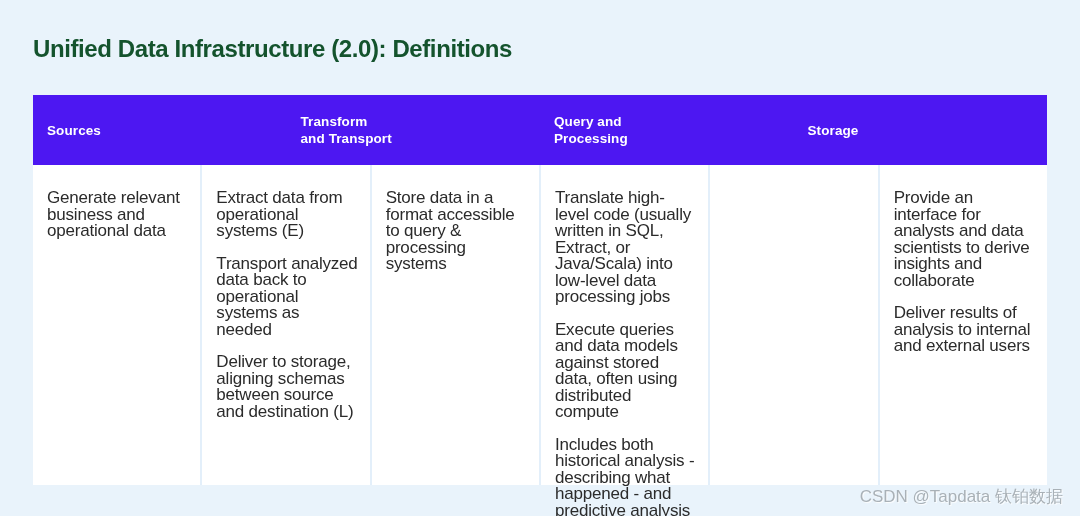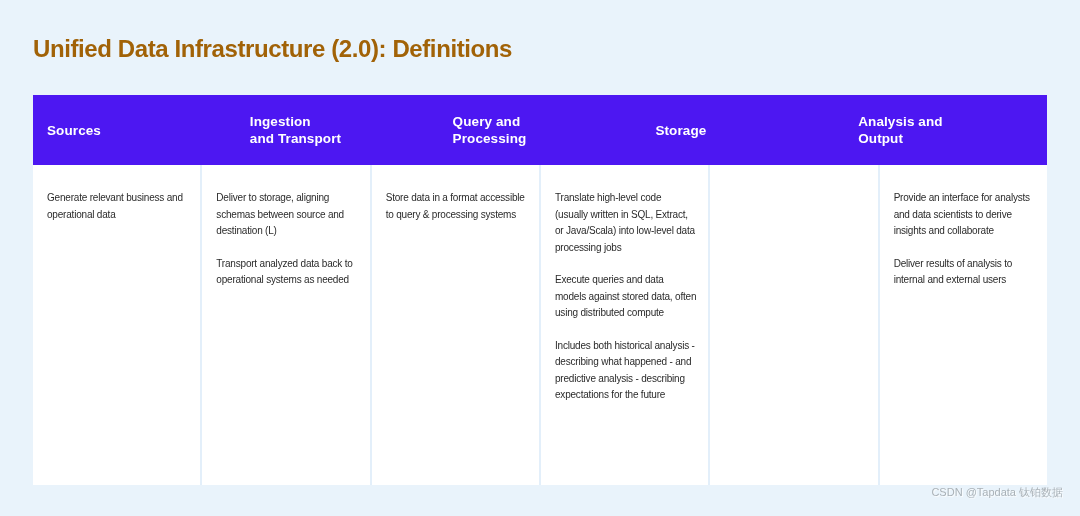--- a/index.html
+++ b/index.html
@@ -12,21 +12,21 @@
     font-family: "Liberation Sans", sans-serif;
     overflow: hidden;
   }
   .page-title {
     position: absolute;
     left: 33px;
     top: 35px;
     font-size: 24px;
     font-weight: bold;
     letter-spacing: -0.4px;
-    color: #a16207;
+    color: #14532d;
   }
   .def-table {
     position: absolute;
     left: 33px;
     top: 95px;
     width: 1014px;
   }
   .header-row {
     display: flex;
     height: 70px;
@@ -50,59 +50,58 @@
   }
   .body-cell {
     flex: 1 1 0;
     background: #FFFFFF;
     padding: 25px 12px 12px 14px;
   }
   .body-cell + .body-cell {
     border-left: 2px solid #E3EFFA;
   }
   .body-cell p {
-    font-size: 10px;
+    font-size: 17px;
     line-height: 16.5px;
     letter-spacing: -0.2px;
     color: #2B2B2B;
     margin: 0 0 16px 0;
   }
   .watermark {
     position: absolute;
     right: 17px;
     top: 485px;
-    font-size: 11px;
+    font-size: 17px;
     color: #A9B1B7;
     text-shadow: 1px 1px 1px rgba(255,255,255,0.95);
     white-space: nowrap;
   }
 </style>
 </head>
 <body>
 
 <h1 class="page-title">Unified Data Infrastructure (2.0): Definitions</h1>
 
 <div class="def-table">
   <div class="header-row">
     <div class="header-cell">Sources</div>
-    <div class="header-cell">Ingestion
+    <div class="header-cell">Transform
 and Transport</div>
     <div class="header-cell">Query and
 Processing</div>
     <div class="header-cell">Storage</div>
-    <div class="header-cell">Analysis and
-Output</div>
   </div>
   <div class="body-row">
     <div class="body-cell">
       <p>Generate relevant business and operational data</p>
     </div>
     <div class="body-cell">
+      <p>Extract data from operational systems (E)</p>
+      <p>Transport analyzed data back to operational systems as needed</p>
       <p>Deliver to storage, aligning schemas between source and destination (L)</p>
-      <p>Transport analyzed data back to operational systems as needed</p>
     </div>
     <div class="body-cell">
       <p>Store data in a format accessible to query &amp; processing systems</p>
     </div>
     <div class="body-cell">
       <p>Translate high-level code (usually written in SQL, Extract, or Java/Scala) into low-level data processing jobs</p>
       <p>Execute queries and data models against stored data, often using distributed compute</p>
       <p>Includes both historical analysis - describing what happened - and predictive analysis - describing expectations for the future</p>
     </div>
     <div class="body-cell">

